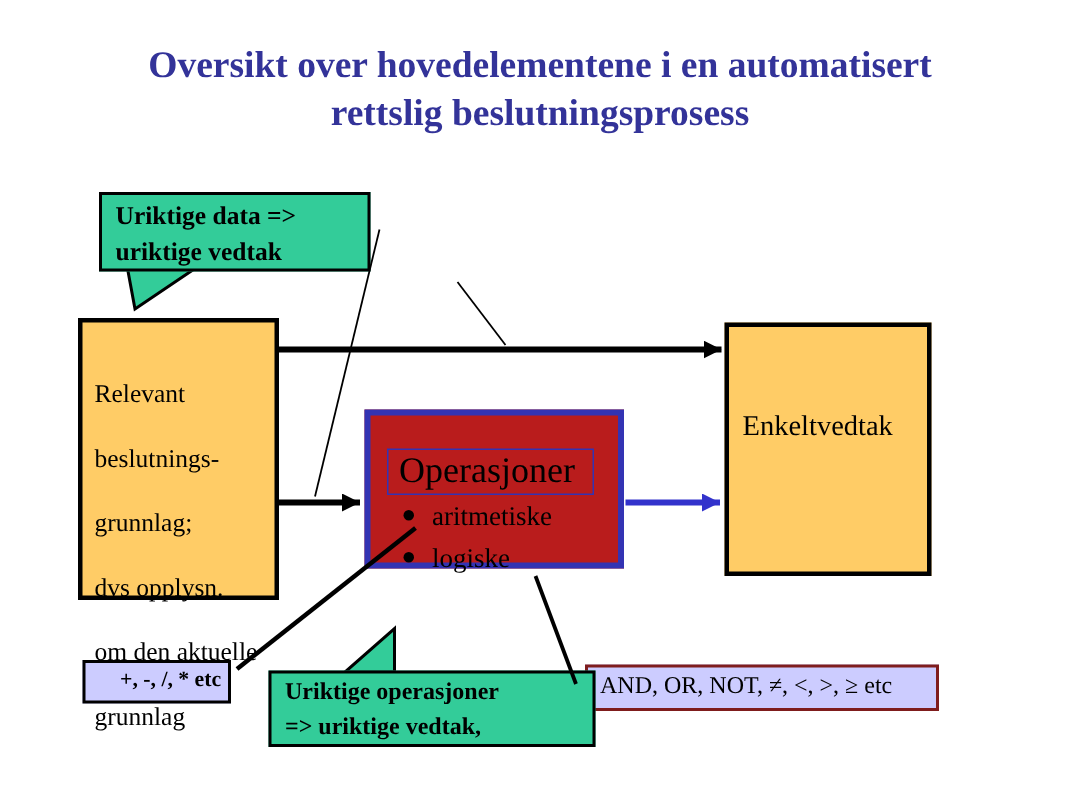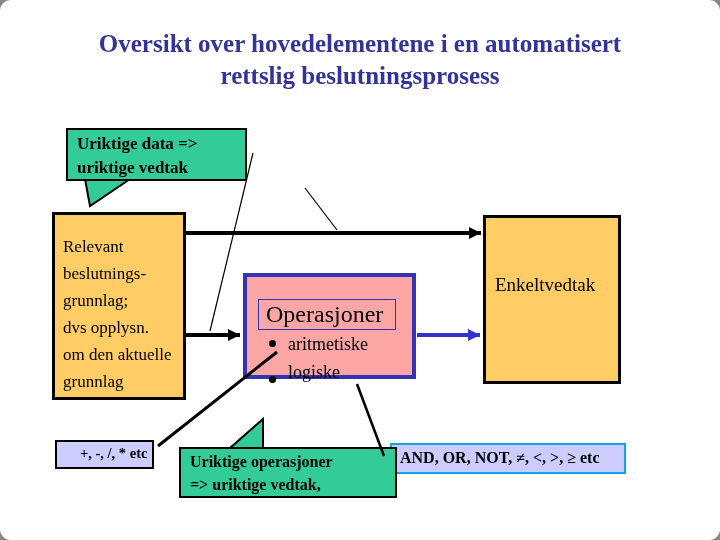--- a/index.html
+++ b/index.html
@@ -1,18 +1,18 @@
 <!DOCTYPE html>
 <html style="--orange: #FFCC66; --teal: #33CC99; --lavender: #CCCCFF; --blue_border: #3333B3; --blue_arrow: #3333CC; --title_blue: #333399;"><head>
 <meta charset="utf-8">
 <style>
   html,body{margin:0;padding:0;background:#888;}
   .slide{
     position:relative;width:720px;height:540px;background:#ffffff;
-    font-family:"Liberation Serif","DejaVu Serif",serif;overflow:hidden;border-radius:11px;
+    font-family:"Liberation Serif","DejaVu Serif",serif;overflow:hidden;
   }
   .title{
     position:absolute;top:28px;left:0;width:720px;text-align:center;
     color:var(--title_blue);font-size:25px;font-weight:bold;line-height:32px;
   }
   .box{position:absolute;box-sizing:border-box;color:#000;}
   .callout1{
     left:53px;top:128px;width:181px;height:53px;background:var(--teal);
     border:2px solid #000;font-size:17px;font-weight:bold;line-height:24px;
     padding:2px 0 0 9px;
@@ -20,45 +20,45 @@
   }
   .varfaste{
     left:257px;top:146px;width:77px;height:50px;background:var(--lavender);
     border:2px solid #000;font-size:15px;font-weight:bold;line-height:22px;
     padding:2px 0 0 6px;
   }
   .grounds{
     left:52px;top:212px;width:134px;height:188px;background:var(--orange);
     border:3px solid #000;font-size:17px;line-height:27px;padding:18px 4px 0 8px;
   }
-  .grounds span{display:block;}
+  .grounds span{display:block;margin-top:16px;}
   .opsbox{
-    left:243px;top:273px;width:173px;height:106px;background:#fca5a5;
+    left:243px;top:273px;width:173px;height:106px;background:#b91c1c;
     border:4px solid var(--blue_border);
   }
   .opslabel{
     position:absolute;left:11px;top:22px;width:138px;height:31px;
     border:1px solid var(--blue_border);box-sizing:border-box;
     font-size:24px;line-height:28px;padding-left:7px;
   }
   .bullet-row{position:absolute;left:22px;display:flex;align-items:flex-start;font-size:18px;line-height:22px;}
   .bullet-row .dot{width:7px;height:7px;border-radius:50%;background:#000;margin:7px 12px 0 0;flex:0 0 auto;}
   .row1{top:56px;}
-  .row2{top:84px;align-items:flex-end;}
+  .row2{top:84px;}
   .decision{
     left:483px;top:215px;width:138px;height:169px;background:var(--orange);
     border:3px solid #000;font-size:19px;padding:56px 0 0 9px;
   }
   .plusbox{
     left:55px;top:440px;width:99px;height:29px;background:var(--lavender);
     border:2px solid #000;font-size:14.5px;font-weight:bold;line-height:23px;padding-left:23px;
   }
   .andbox{
     left:390px;top:443px;width:236px;height:31px;background:var(--lavender);
-    border:2px solid #0ea5e9;font-size:16px;font-weight:bold;line-height:26px;padding-left:8px;
+    border:2px solid #7f1d1d;font-size:16px;font-weight:normal;line-height:26px;padding-left:8px;
   }
   .callout2{
     left:179px;top:447px;width:218px;height:51px;background:var(--teal);
     border:2px solid #000;font-size:16px;font-weight:bold;line-height:23px;padding:1px 0 0 9px;
   }
   svg.layer{position:absolute;left:0;top:0;pointer-events:none;}
   .tail{fill:var(--teal);stroke:#000;stroke-width:2;}
   .conn-black{stroke:#000;}
   .conn-blue{stroke:var(--blue_arrow);}
   .head-black{fill:#000;}

